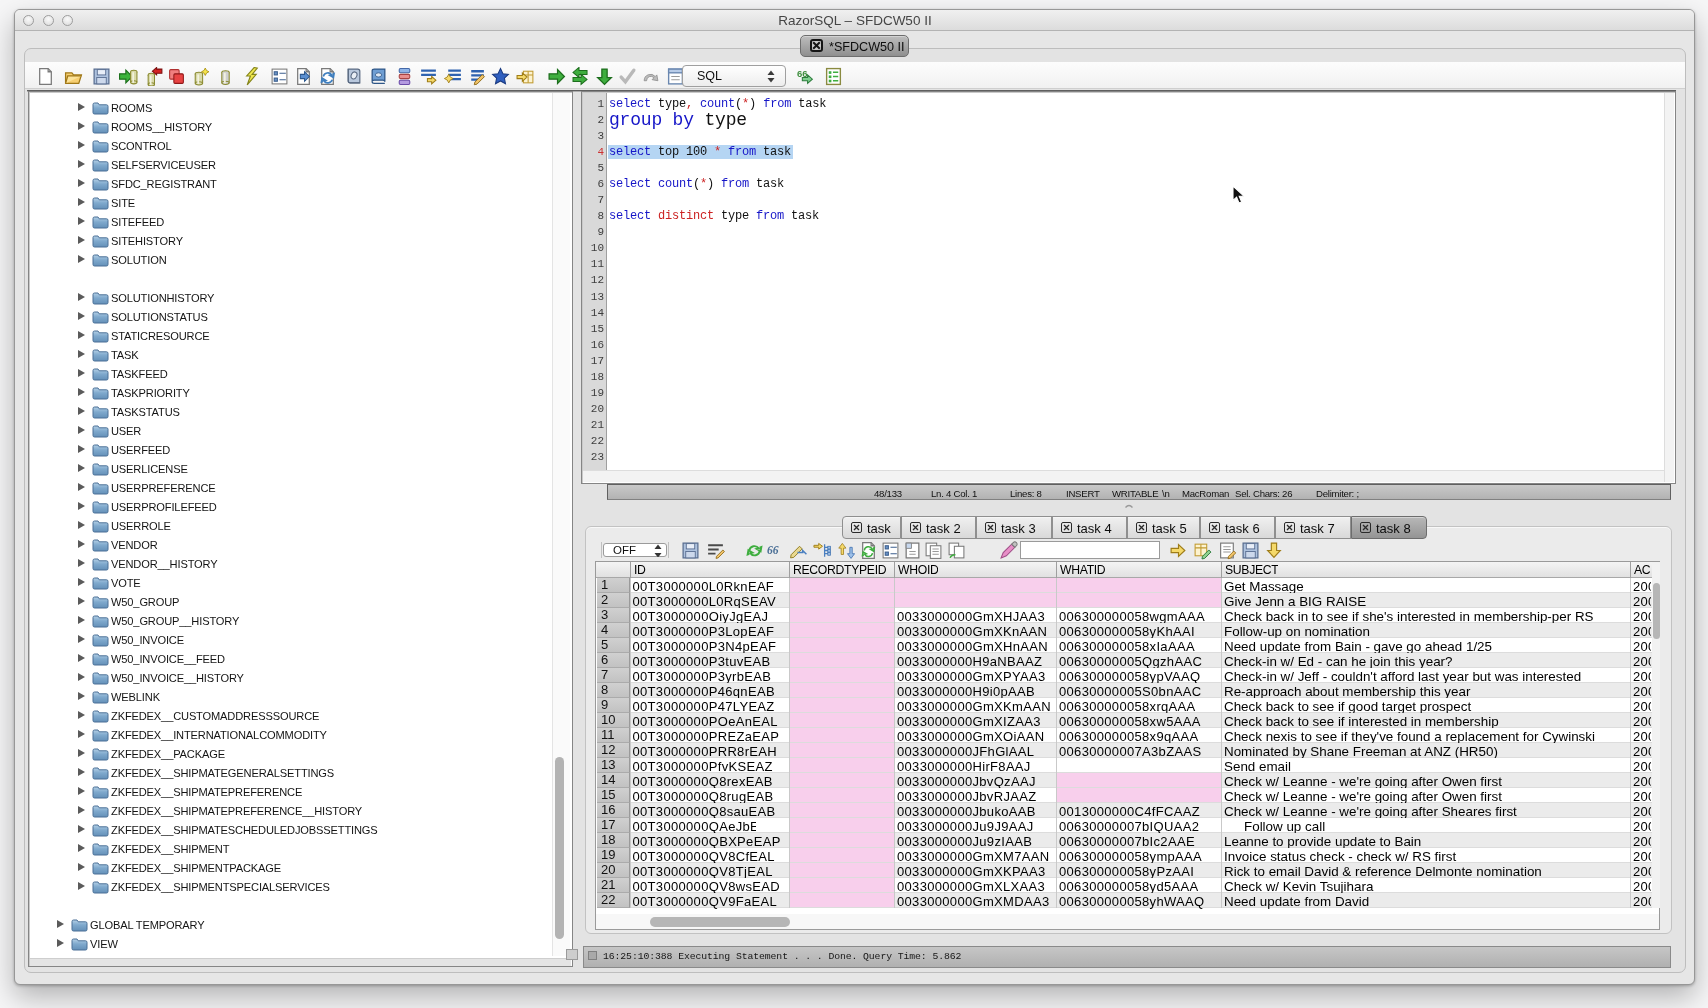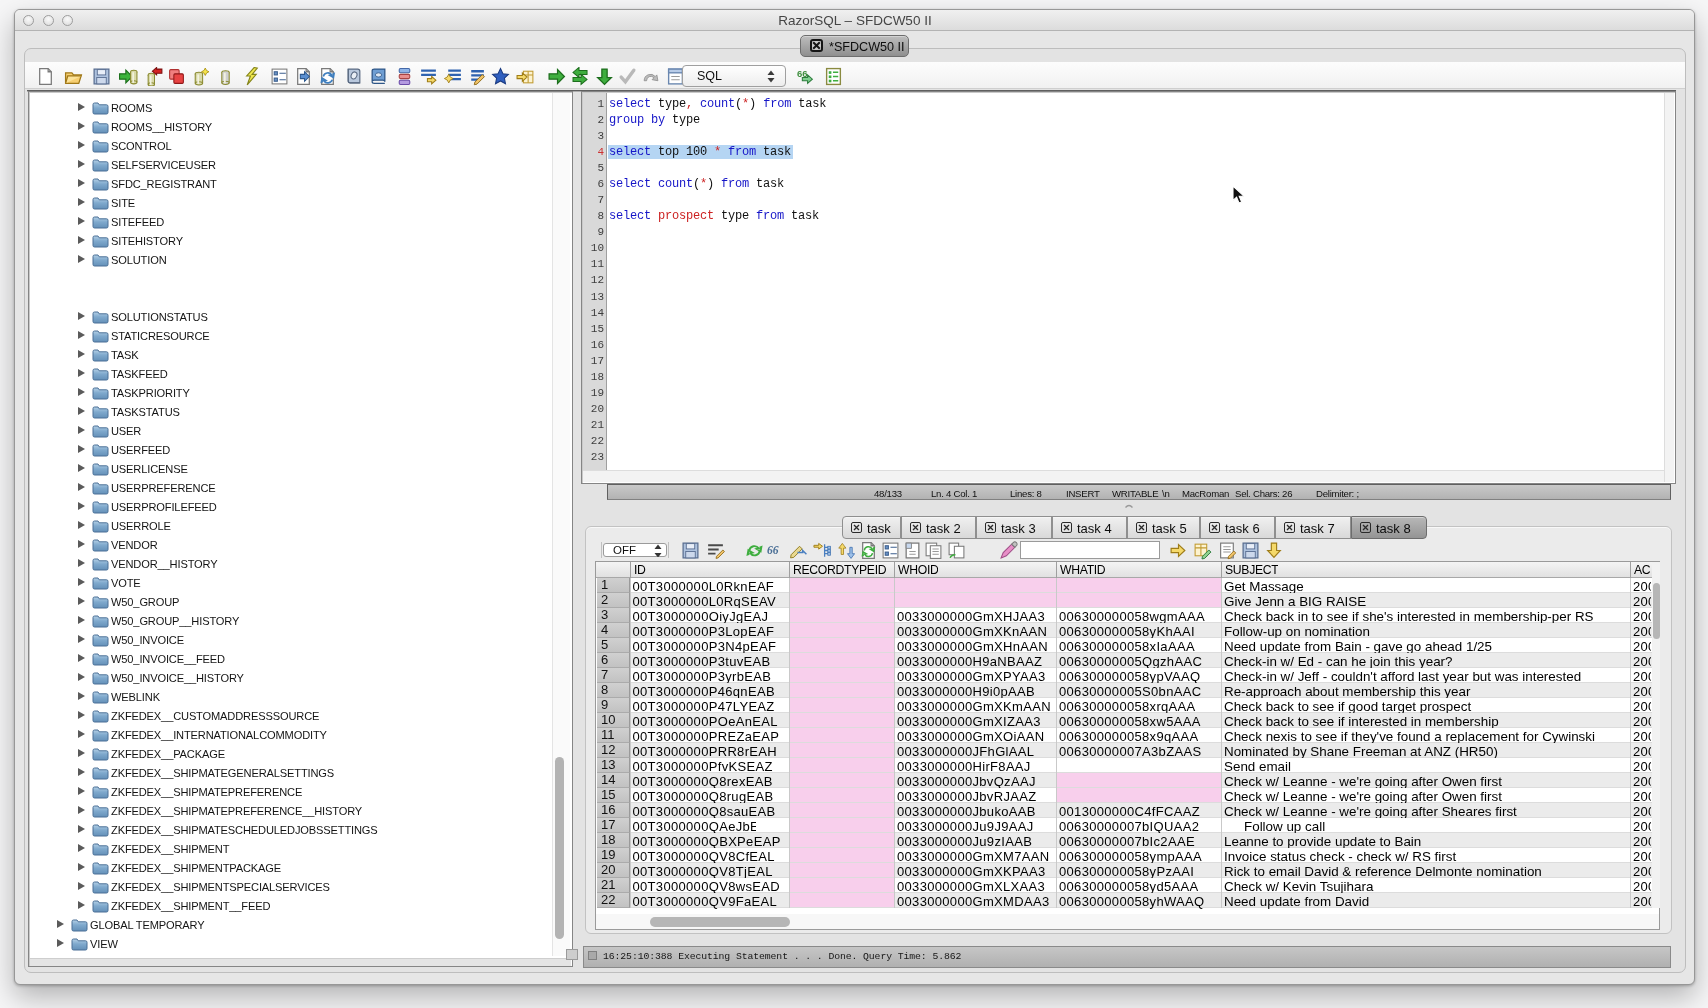--- a/index.html
+++ b/index.html
@@ -328,20 +328,36 @@
               <linearGradient id="fg" x1="0" y1="0" x2="0" y2="1">
                 <stop offset="0" stop-color="#b4d0e6"></stop>
                 <stop offset="0.45" stop-color="#7fa9cd"></stop>
                 <stop offset="1" stop-color="#6490b8"></stop>
               </linearGradient>
             </defs>
           </svg>
         </div>
         <div class="tlabel" style="left:111px;">SOLUTION</div>
       </div>
+      <div class="trow" style="left:0;top:288px;width:545px;">
+        <div class="tri" style="position:absolute;left:78px;top:4.5px;"></div>
+        <div style="position:absolute;left:92px;top:0;width:17px;height:19px;">
+          <svg width="17" height="14" viewBox="0 0 17 14" style="position:absolute;left:0;top:2.5px;">
+            <path d="M1 3.5 q0-1.5 1.5-1.5 h3.5 l1.2 1.8 h7.3 q1.5 0 1.5 1.5 v6.2 q0 1.5 -1.5 1.5 h-12 q-1.5 0 -1.5 -1.5 z" fill="url(#fg)" stroke="#4a6f96" stroke-width="1"></path>
+            <defs>
+              <linearGradient id="fg" x1="0" y1="0" x2="0" y2="1">
+                <stop offset="0" stop-color="#b4d0e6"></stop>
+                <stop offset="0.45" stop-color="#7fa9cd"></stop>
+                <stop offset="1" stop-color="#6490b8"></stop>
+              </linearGradient>
+            </defs>
+          </svg>
+        </div>
+        <div class="tlabel" style="left:111px;">SOLUTIONHISTORY</div>
+      </div>
       <div class="trow" style="left:0;top:307px;width:545px;">
         <div class="tri" style="position:absolute;left:78px;top:4.5px;"></div>
         <div style="position:absolute;left:92px;top:0;width:17px;height:19px;">
           <svg width="17" height="14" viewBox="0 0 17 14" style="position:absolute;left:0;top:2.5px;">
             <path d="M1 3.5 q0-1.5 1.5-1.5 h3.5 l1.2 1.8 h7.3 q1.5 0 1.5 1.5 v6.2 q0 1.5 -1.5 1.5 h-12 q-1.5 0 -1.5 -1.5 z" fill="url(#fg)" stroke="#4a6f96" stroke-width="1"></path>
             <defs>
               <linearGradient id="fg" x1="0" y1="0" x2="0" y2="1">
                 <stop offset="0" stop-color="#b4d0e6"></stop>
                 <stop offset="0.45" stop-color="#7fa9cd"></stop>
                 <stop offset="1" stop-color="#6490b8"></stop>
@@ -823,36 +839,20 @@
             <defs>
               <linearGradient id="fg" x1="0" y1="0" x2="0" y2="1">
                 <stop offset="0" stop-color="#b4d0e6"></stop>
                 <stop offset="0.45" stop-color="#7fa9cd"></stop>
                 <stop offset="1" stop-color="#6490b8"></stop>
               </linearGradient>
             </defs>
           </svg>
         </div>
         <div class="tlabel" style="left:111px;">ZKFEDEX__SHIPMENTSPECIALSERVICES</div>
-      </div>
-      <div class="trow" style="left:0;top:896px;width:545px;">
-        <div class="tri" style="position:absolute;left:78px;top:4.5px;"></div>
-        <div style="position:absolute;left:92px;top:0;width:17px;height:19px;">
-          <svg width="17" height="14" viewBox="0 0 17 14" style="position:absolute;left:0;top:2.5px;">
-            <path d="M1 3.5 q0-1.5 1.5-1.5 h3.5 l1.2 1.8 h7.3 q1.5 0 1.5 1.5 v6.2 q0 1.5 -1.5 1.5 h-12 q-1.5 0 -1.5 -1.5 z" fill="url(#fg)" stroke="#4a6f96" stroke-width="1"></path>
-            <defs>
-              <linearGradient id="fg" x1="0" y1="0" x2="0" y2="1">
-                <stop offset="0" stop-color="#b4d0e6"></stop>
-                <stop offset="0.45" stop-color="#7fa9cd"></stop>
-                <stop offset="1" stop-color="#6490b8"></stop>
-              </linearGradient>
-            </defs>
-          </svg>
-        </div>
-        <div class="tlabel" style="left:111px;">ZKFEDEX__SHIPMENT__FEED</div>
       </div>
       <div class="trow" style="left:0;top:915px;width:545px;">
         <div class="tri" style="position:absolute;left:57px;top:4.5px;"></div>
         <div style="position:absolute;left:71px;top:0;width:17px;height:19px;">
           <svg width="17" height="14" viewBox="0 0 17 14" style="position:absolute;left:0;top:2.5px;">
             <path d="M1 3.5 q0-1.5 1.5-1.5 h3.5 l1.2 1.8 h7.3 q1.5 0 1.5 1.5 v6.2 q0 1.5 -1.5 1.5 h-12 q-1.5 0 -1.5 -1.5 z" fill="url(#fg)" stroke="#4a6f96" stroke-width="1"></path>
             <defs>
               <linearGradient id="fg" x1="0" y1="0" x2="0" y2="1">
                 <stop offset="0" stop-color="#b4d0e6"></stop>
                 <stop offset="0.45" stop-color="#7fa9cd"></stop>
@@ -901,24 +901,24 @@
 <div class="a mono" style="left:583px;top:320.5px;width:21px;height:16px;text-align:right;font-size:11px;line-height:16px;color:#3d3d3d;">15</div>
 <div class="a mono" style="left:583px;top:336.6px;width:21px;height:16px;text-align:right;font-size:11px;line-height:16px;color:#3d3d3d;">16</div>
 <div class="a mono" style="left:583px;top:352.6px;width:21px;height:16px;text-align:right;font-size:11px;line-height:16px;color:#3d3d3d;">17</div>
 <div class="a mono" style="left:583px;top:368.6px;width:21px;height:16px;text-align:right;font-size:11px;line-height:16px;color:#3d3d3d;">18</div>
 <div class="a mono" style="left:583px;top:384.6px;width:21px;height:16px;text-align:right;font-size:11px;line-height:16px;color:#3d3d3d;">19</div>
 <div class="a mono" style="left:583px;top:400.7px;width:21px;height:16px;text-align:right;font-size:11px;line-height:16px;color:#3d3d3d;">20</div>
 <div class="a mono" style="left:583px;top:416.7px;width:21px;height:16px;text-align:right;font-size:11px;line-height:16px;color:#3d3d3d;">21</div>
 <div class="a mono" style="left:583px;top:432.7px;width:21px;height:16px;text-align:right;font-size:11px;line-height:16px;color:#3d3d3d;">22</div>
 <div class="a mono" style="left:583px;top:448.8px;width:21px;height:16px;text-align:right;font-size:11px;line-height:16px;color:#3d3d3d;">23</div>
 <div class="a mono" style="left:609px;top:96.1px;height:16px;line-height:16px;font-size:12px;letter-spacing:-0.2px;white-space:pre;"><span style="color:#1616c8">select</span><span style="color:#111111"> type</span><span style="color:#cc2222">,</span><span style="color:#111111"> </span><span style="color:#1616c8">count</span><span style="color:#111111">(</span><span style="color:#cc2222">*</span><span style="color:#111111">)</span><span style="color:#1616c8"> from</span><span style="color:#111111"> task</span></div>
-<div class="a mono" style="left:609px;top:112.1px;height:16px;line-height:16px;font-size:12px;letter-spacing:-0.2px;white-space:pre;"><span style="color:#1616c8">group by</span><span style="color:#111111"> type</span></div>
+<div class="a mono" style="left:609px;top:112.1px;height:16px;line-height:16px;font-size:18px;letter-spacing:-0.2px;white-space:pre;"><span style="color:#1616c8">group by</span><span style="color:#111111"> type</span></div>
 <div class="a mono" style="left:609px;top:144.2px;height:16px;line-height:16px;font-size:12px;letter-spacing:-0.2px;white-space:pre;"><span style="background:#b5d5f3;margin-left:-1px;padding-left:1px;padding-right:2px;"><span style="color:#1616c8">select</span><span style="color:#111111"> top 100 </span><span style="color:#cc2222">*</span><span style="color:#1616c8"> from</span><span style="color:#111111"> task</span></span></div>
 <div class="a mono" style="left:609px;top:176.2px;height:16px;line-height:16px;font-size:12px;letter-spacing:-0.2px;white-space:pre;"><span style="color:#1616c8">select count</span><span style="color:#111111">(</span><span style="color:#cc2222">*</span><span style="color:#111111">)</span><span style="color:#1616c8"> from</span><span style="color:#111111"> task</span></div>
-<div class="a mono" style="left:609px;top:208.3px;height:16px;line-height:16px;font-size:12px;letter-spacing:-0.2px;white-space:pre;"><span style="color:#1616c8">select</span><span style="color:#cc2222"> prospect</span><span style="color:#111111"> type</span><span style="color:#1616c8"> from</span><span style="color:#111111"> task</span></div>
+<div class="a mono" style="left:609px;top:208.3px;height:16px;line-height:16px;font-size:12px;letter-spacing:-0.2px;white-space:pre;"><span style="color:#1616c8">select</span><span style="color:#cc2222"> distinct</span><span style="color:#111111"> type</span><span style="color:#1616c8"> from</span><span style="color:#111111"> task</span></div>
 <div class="a" style="left:607px;top:484px;width:1064px;height:15.5px;background:linear-gradient(#c9c9c9,#b2b2b2);border:1px solid #606060;border-bottom-color:#808080;"></div>
 <div class="a" style="left:874px;top:488px;font-size:9.6px;letter-spacing:-0.25px;color:#111;">48/133</div>
 <div class="a" style="left:931px;top:488px;font-size:9.6px;letter-spacing:-0.25px;color:#111;">Ln. 4 Col. 1</div>
 <div class="a" style="left:1010px;top:488px;font-size:9.6px;letter-spacing:-0.25px;color:#111;">Lines: 8</div>
 <div class="a" style="left:1066px;top:488px;font-size:9.6px;letter-spacing:-0.25px;color:#111;">INSERT</div>
 <div class="a" style="left:1112px;top:488px;font-size:9.6px;letter-spacing:-0.25px;color:#111;">WRITABLE</div>
 <div class="a" style="left:1162px;top:488px;font-size:9.6px;letter-spacing:-0.25px;color:#111;">\n</div>
 <div class="a" style="left:1182px;top:488px;font-size:9.6px;letter-spacing:-0.25px;color:#111;">MacRoman</div>
 <div class="a" style="left:1235px;top:488px;font-size:9.6px;letter-spacing:-0.25px;color:#111;">Sel. Chars: 26</div>
 <div class="a" style="left:1316px;top:488px;font-size:9.6px;letter-spacing:-0.25px;color:#111;">Delimiter: ;</div>

